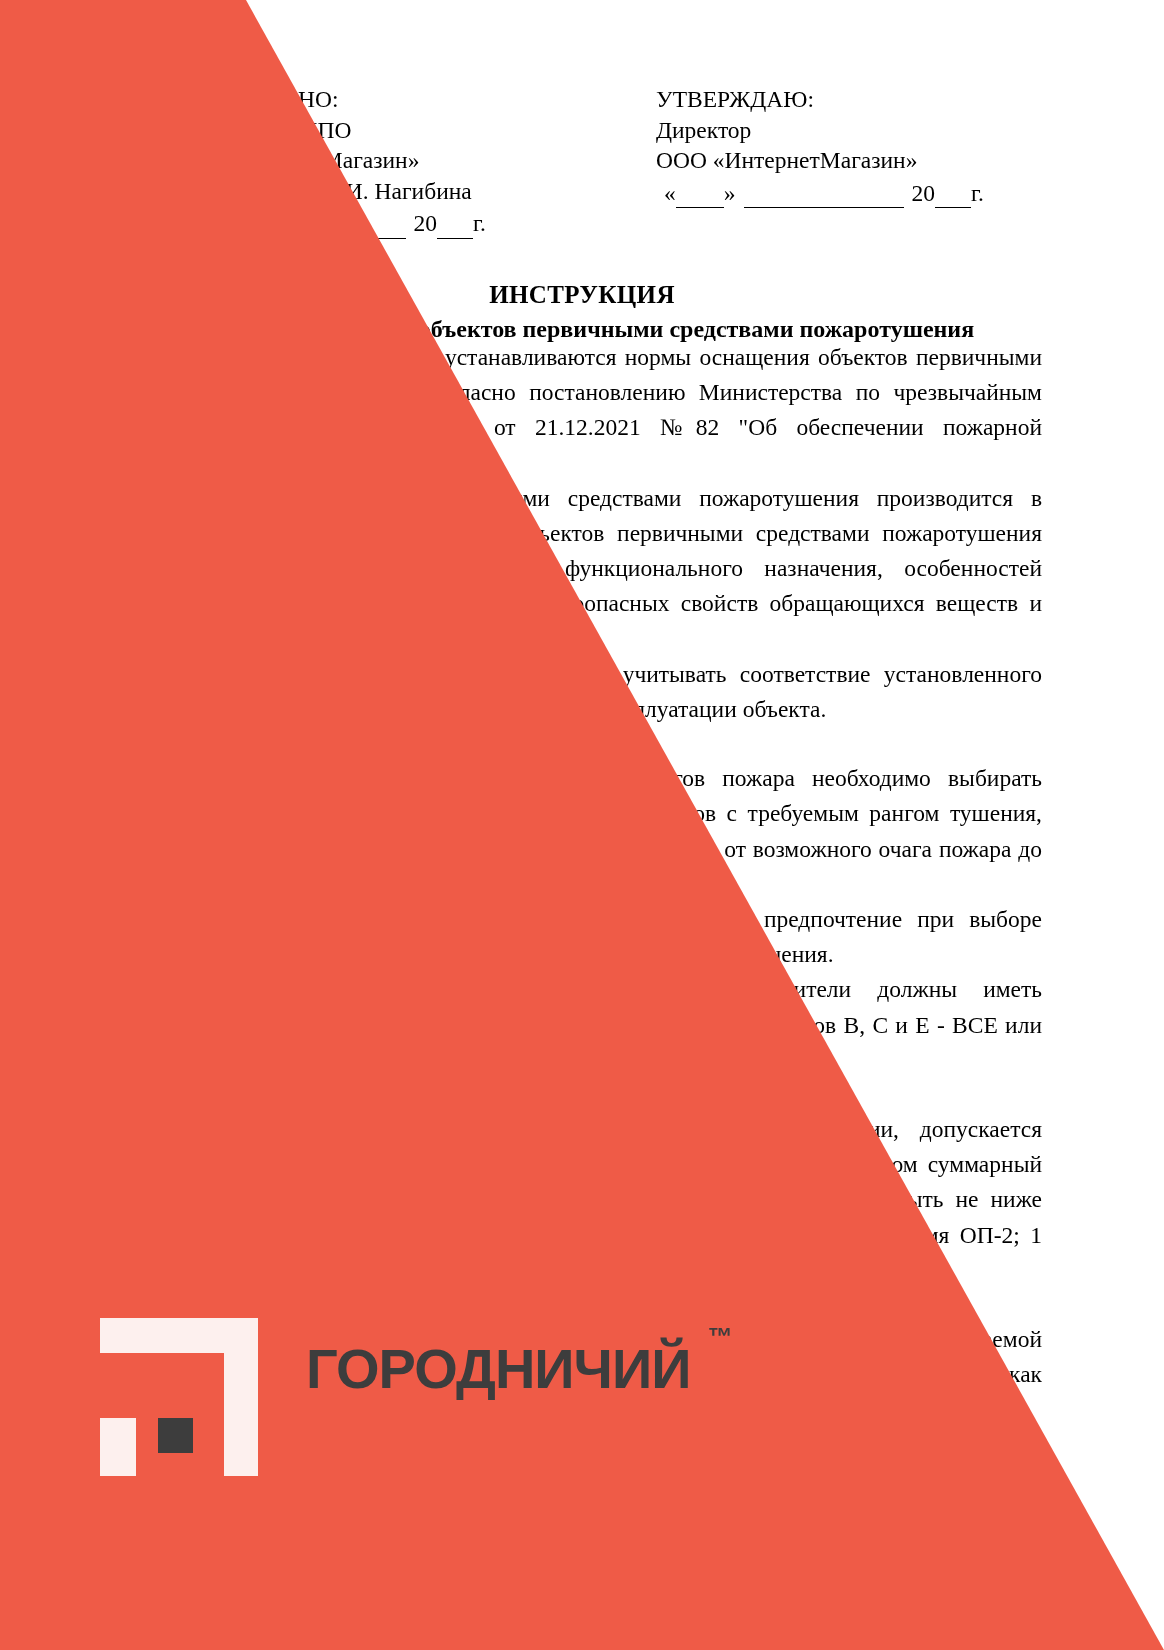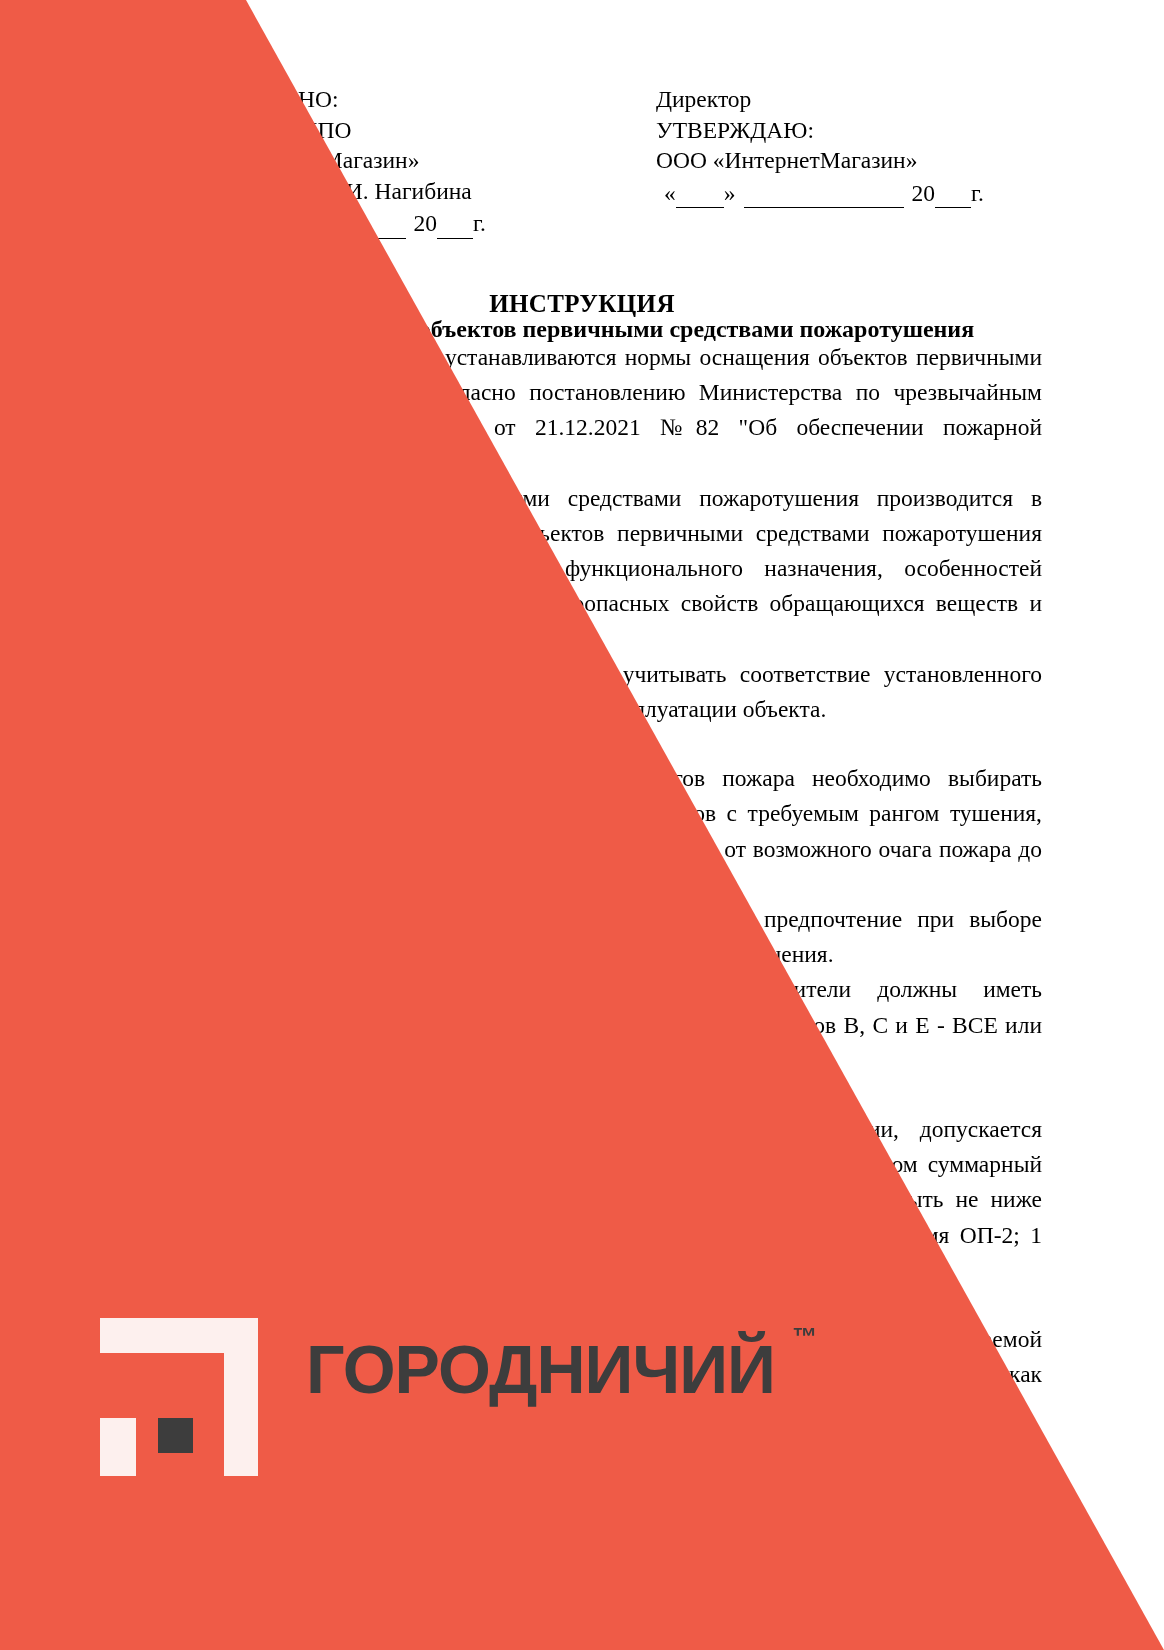--- a/index.html
+++ b/index.html
@@ -66,21 +66,21 @@
   .rule-name { width: 165px; }
   .rule-day  { width: 48px; }
   .rule-month{ width: 160px; }
   .rule-year { width: 36px; }
   .date-line { margin-top: 2px; padding-left: 8px; }
   .date-line .gap { display:inline-block; width: 8px; }
 
   .title {
     position: absolute;
     left: 0;
-    top: 290px;
+    top: 281px;
     width: 1164px;
     text-align: center;
     font-size: 25px;
     font-weight: bold;
     letter-spacing: 0.4px;
   }
   .subtitle {
     position: absolute;
     left: 0;
     top: 316px;
@@ -148,21 +148,21 @@
     background: #3d3d3d;
   }
   .logo-text {
     margin-left: 48px;
     margin-top: 8px;
     position: relative;
   }
   .logo-name {
     font-family: "Liberation Sans", "DejaVu Sans", sans-serif;
     font-weight: bold;
-    font-size: 68px;
+    font-size: 56px;
     line-height: 86px;
     color: #3d3d3d;
     letter-spacing: -1px;
     white-space: nowrap;
   }
   .logo-tm {
     font-family: "Liberation Sans", "DejaVu Sans", sans-serif;
     font-weight: bold;
     font-size: 25px;
     color: #3d3d3d;
@@ -204,22 +204,22 @@
           <span class="gap"></span>
           <span class="rule rule-month"></span>
           <span class="gap"></span>
           <span>20</span>
           <span class="rule rule-year"></span>
           <span>г.</span>
         </div>
       </div>
 
       <div class="hdr-block hdr-right">
+        <div class="hdr-line">УТВЕРЖДАЮ:</div>
         <div class="hdr-line">Директор</div>
-        <div class="hdr-line">УТВЕРЖДАЮ:</div>
         <div class="hdr-line">ООО «ИнтернетМагазин»</div>
         <div class="sig-line date-line">
           <span>«</span>
           <span class="rule rule-day"></span>
           <span>»</span>
           <span class="gap"></span>
           <span class="rule rule-month"></span>
           <span class="gap"></span>
           <span>20</span>
           <span class="rule rule-year"></span>

